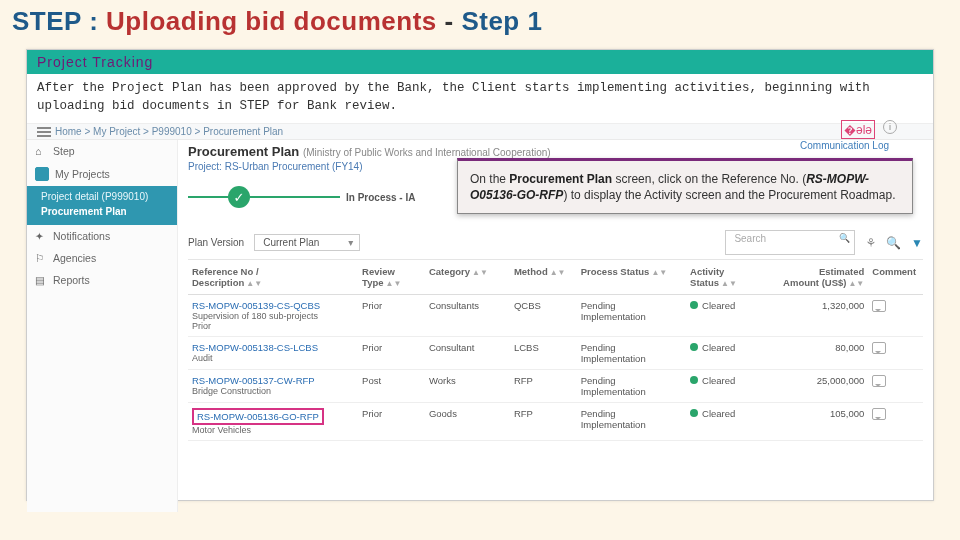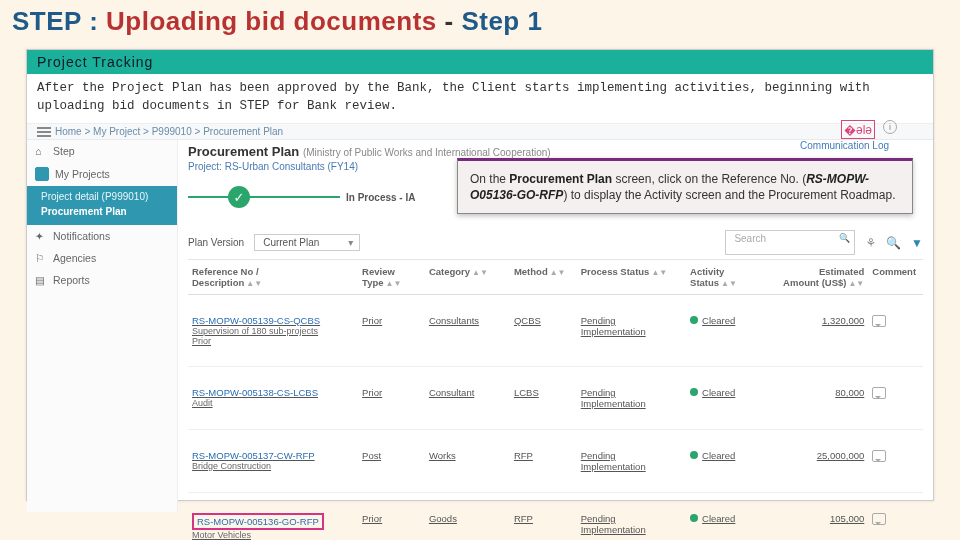--- a/index.html
+++ b/index.html
@@ -22,21 +22,21 @@
   .shot {
     margin: 6px 26px 0 26px;
     border: 1px solid #ccc;
     background: #fff;
     box-shadow: 0 0 3px rgba(0,0,0,.1);
     height: 450px;
     position: relative;
   }
   .pt-bar {
     background: #1bb09a;
-    color: #0f172a;
+    color: #701a75;
     padding: 4px 10px;
     font-size: 14px;
     letter-spacing: 1px;
   }
   .intro {
     font-size: 12.5px;
     color: #333;
     padding: 6px 10px 8px 10px;
     border-bottom: 1px solid #eee;
     line-height: 1.4;
@@ -172,25 +172,24 @@
   table.grid th {
     text-align: left;
     color: #666;
     font-weight: bold;
     padding: 6px 4px;
     border-bottom: 1px solid #ddd;
     vertical-align: top;
   }
   table.grid th .sort { font-size: 8px; color: #aaa; margin-left: 2px; }
   table.grid td {
-    padding: 20px 4px;
+    padding: 5px 4px;
     border-bottom: 1px solid #eee;
     color: #555;
     vertical-align: top;
-    text-decoration: underline;
   }
   table.grid td .ref {
     color: #2a6db3; display: block; text-decoration: none;
   }
   table.grid td .desc { color: #666; display: block; font-size: 9px; }
   table.grid td .stat-dot {
     display: inline-block; width: 8px; height: 8px; border-radius: 50%;
     background: #2aa56b; margin-right: 4px;
   }
   .hl-box {
@@ -261,21 +260,21 @@
       </div>
     </div>
 
     <div class="main">
       <div class="pp-title">
         <b>Procurement Plan</b>
         <span class="sub">(Ministry of Public Works and International Cooperation)</span>
       </div>
       <div class="proj">
         <span>Project:</span>
-        <span>RS-Urban Consultants (FY14)</span>
+        <span>RS-Urban Procurement (FY14)</span>
       </div>
 
       <div class="progress">
         <span class="line" style="width:40px;"></span>
         <span class="circle">✓</span>
         <span class="line"></span>
         <span class="lbl">In Process - IA</span>
       </div>
 
       <div class="pv-row">

